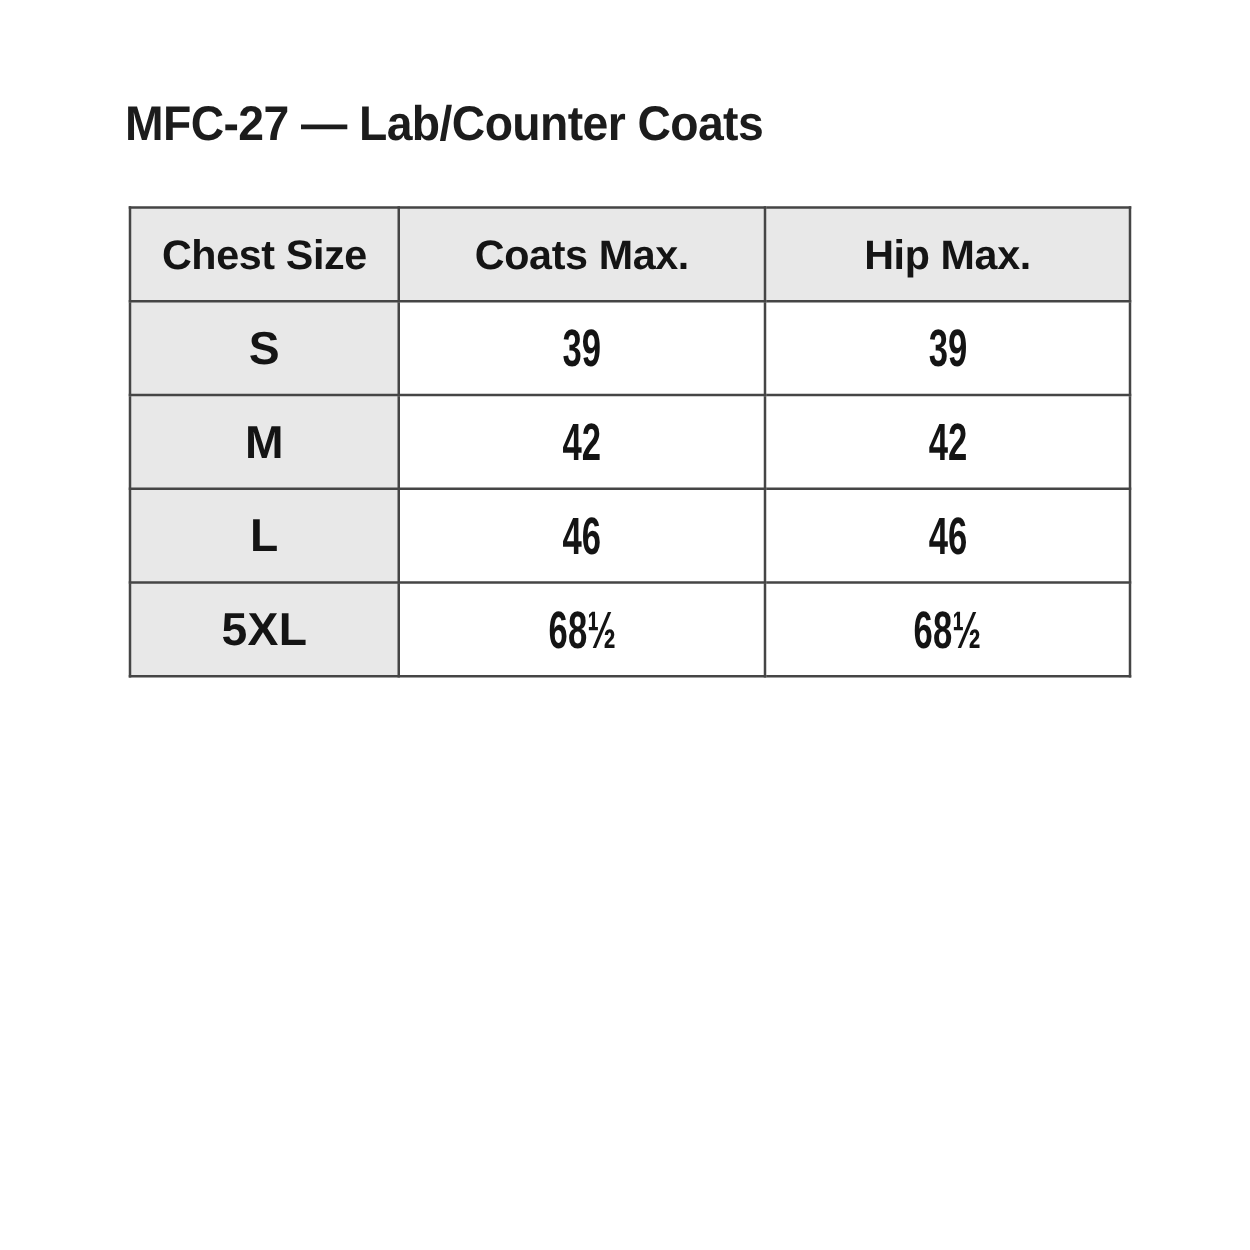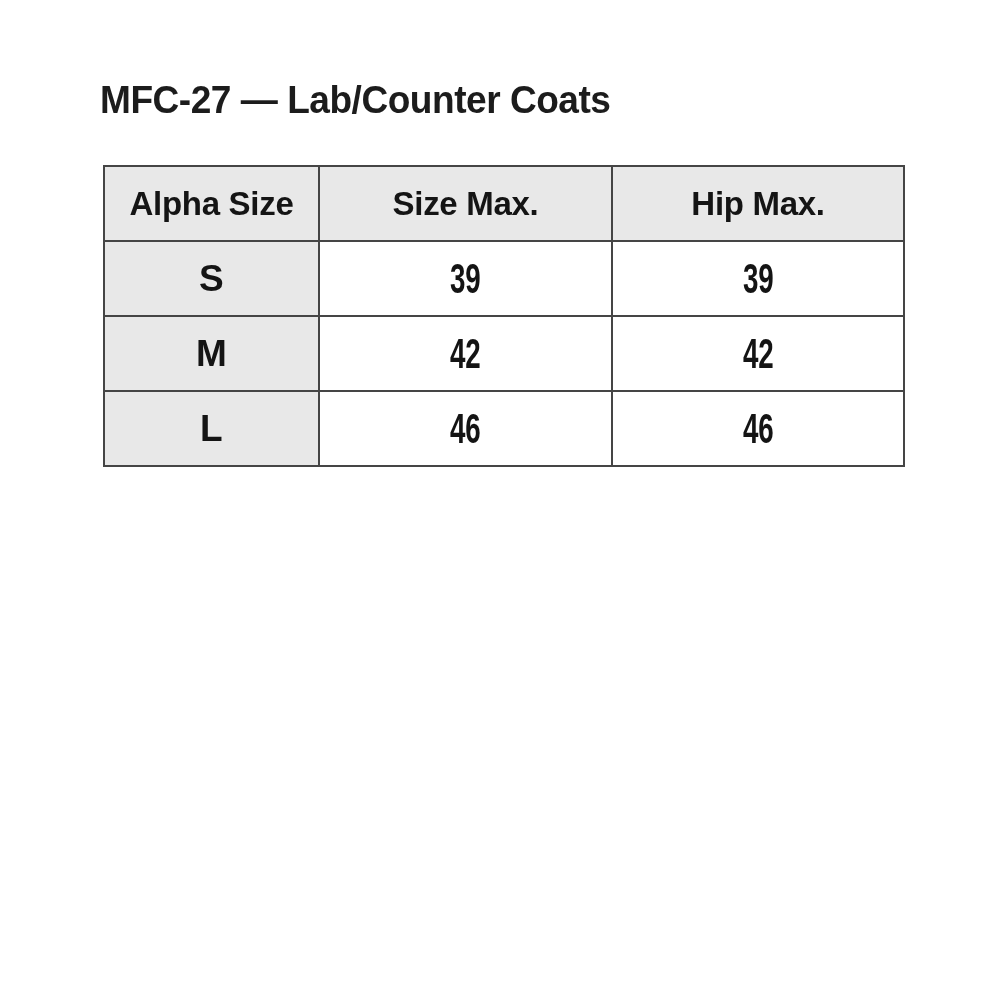--- a/index.html
+++ b/index.html
@@ -82,37 +82,42 @@
   <div class="title">MFC-27 — Lab/Counter Coats</div>
 
   <table class="size-table">
     <colgroup>
       <col style="width:215px">
       <col style="width:293px">
       <col style="width:292px">
     </colgroup>
     <thead>
       <tr>
-        <th>Alpha Size</th>
-        <th>Size Max.</th>
+        <th>Chest Size</th>
+        <th>Coats Max.</th>
         <th>Hip Max.</th>
       </tr>
     </thead>
     <tbody>
       <tr>
         <th>S</th>
         <td><span class="num">39</span></td>
         <td><span class="num">39</span></td>
       </tr>
       <tr>
         <th>M</th>
         <td><span class="num">42</span></td>
         <td><span class="num">42</span></td>
       </tr>
       <tr>
         <th>L</th>
         <td><span class="num">46</span></td>
         <td><span class="num">46</span></td>
       </tr>
+      <tr>
+        <th>5XL</th>
+        <td><span class="num">68½</span></td>
+        <td><span class="num">68½</span></td>
+      </tr>
     </tbody>
   </table>
 
 </div>
 
 </body></html>

